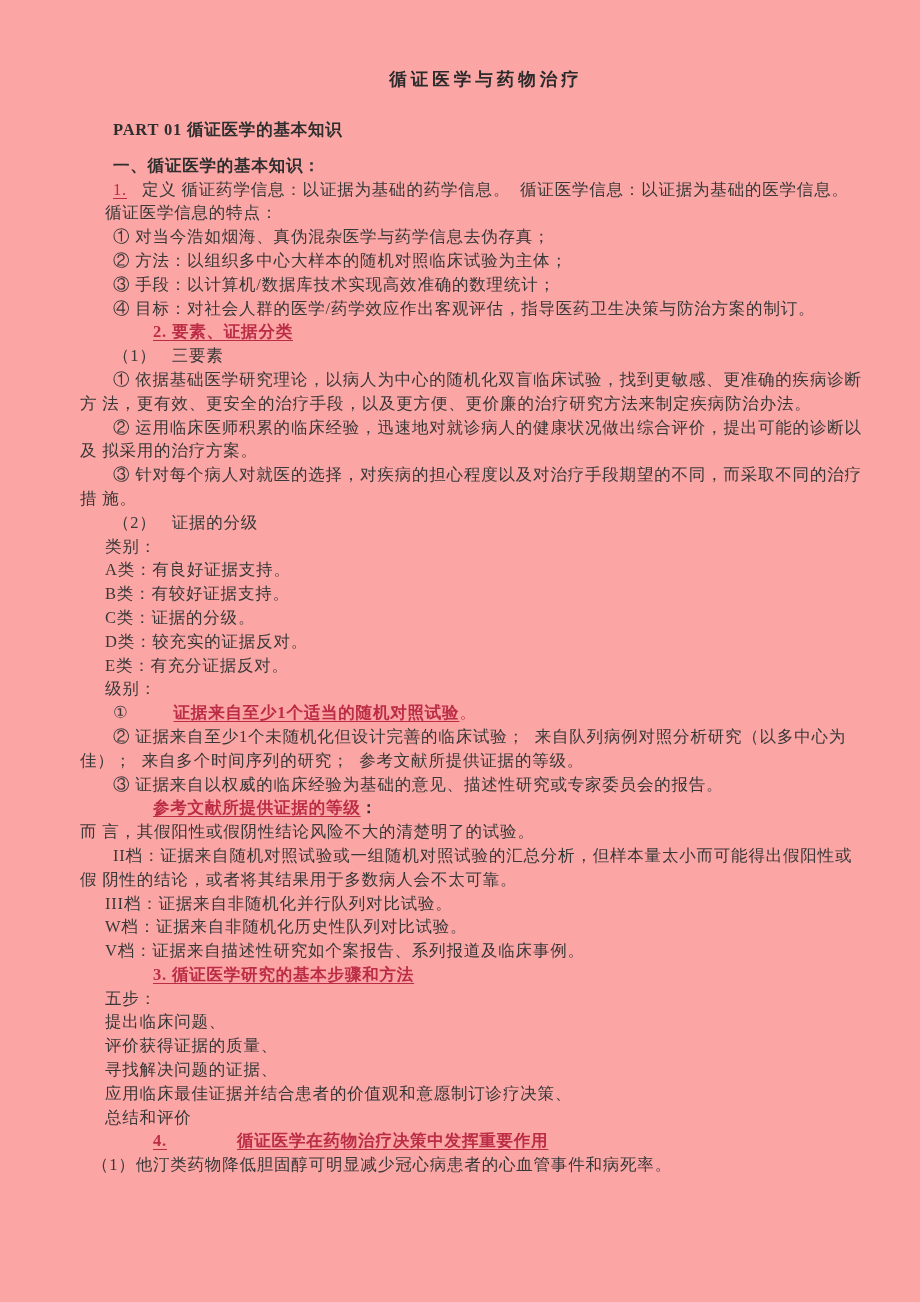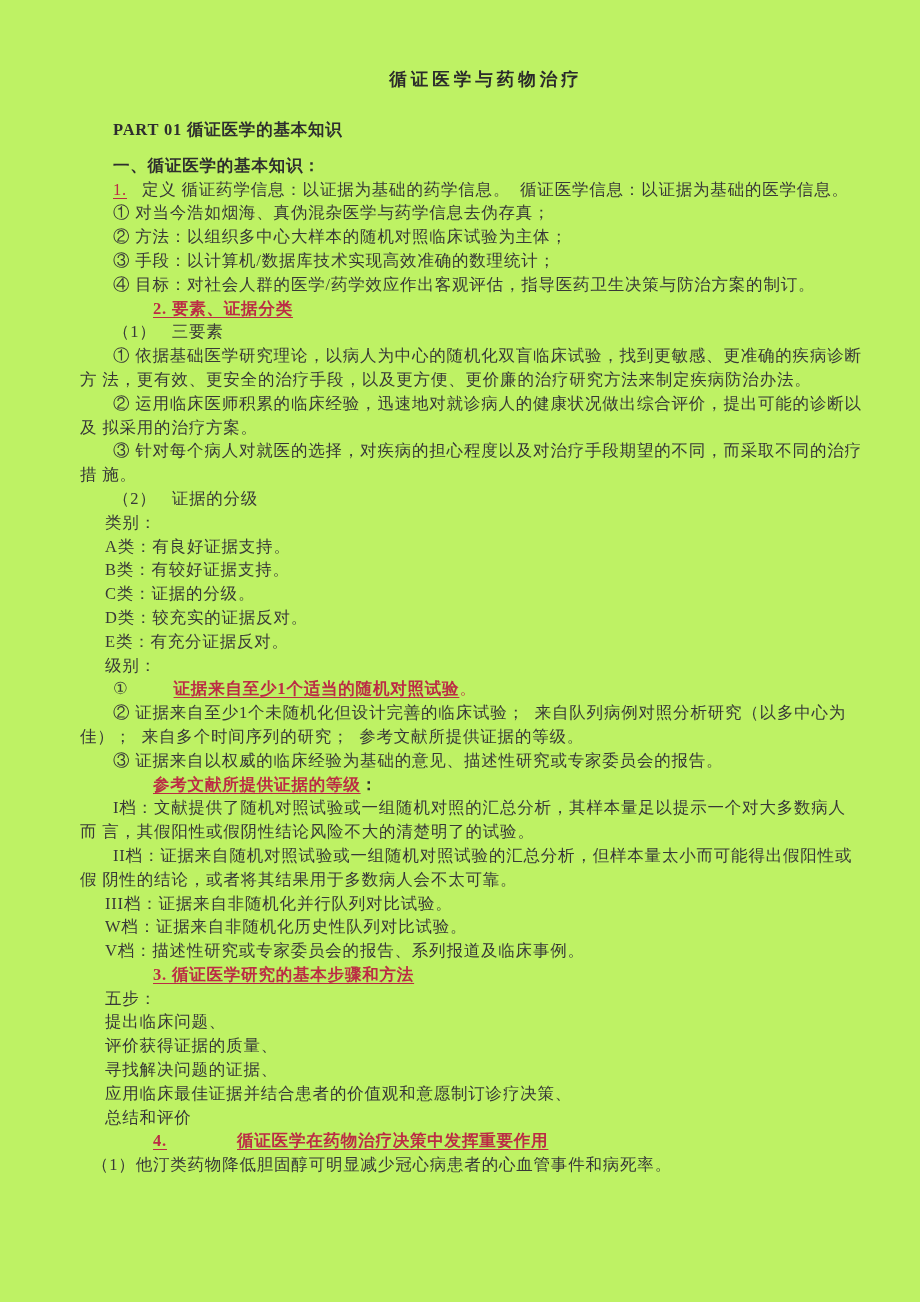--- a/index.html
+++ b/index.html
@@ -1,20 +1,20 @@
 <!DOCTYPE html>
 <html style="--accent: #bb2c45;"><head>
 <meta charset="utf-8">
 <style>
   html, body { margin: 0; padding: 0; background: #ffffff; }
   .page {
     position: relative;
     width: 920px;
     height: 1302px;
-    background: #bef264;
+    background: #fca5a5;
     overflow: hidden;
     box-sizing: border-box;
     padding: 66px 28px 0 80px;
     font-family: "Liberation Serif", "DejaVu Serif", serif;
     color: #383838;
     font-size: 16.5px;
     letter-spacing: 0.8px;
   }
   .doc-title {
     margin: 0 0 26px 0;
@@ -44,20 +44,21 @@
 </style>
 </head>
 <body>
 
 <div class="page">
   <h1 class="doc-title">循证医学与药物治疗</h1>
   <div id="doc-body">
       <div class="line i2 mb4"><span class="seg-b">PART 01 循证医学的基本知识</span></div>
       <div class="line i2"><span class="seg-b">一、循证医学的基本知识：</span></div>
       <div class="line i2"><span class="seg-ru">1.</span><span class="seg-g1"></span><span>定义 循证药学信息：以证据为基础的药学信息。  循证医学信息：以证据为基础的医学信息。</span></div>
+      <div class="line i15"><span>循证医学信息的特点：</span></div>
       <div class="line i2"><span>① 对当今浩如烟海、真伪混杂医学与药学信息去伪存真；</span></div>
       <div class="line i2"><span>② 方法：以组织多中心大样本的随机对照临床试验为主体；</span></div>
       <div class="line i2"><span>③ 手段：以计算机/数据库技术实现高效准确的数理统计；</span></div>
       <div class="line i2"><span>④ 目标：对社会人群的医学/药学效应作出客观评估，指导医药卫生决策与防治方案的制订。</span></div>
       <div class="line i2"><span class="seg-rbu">2. 要素、证据分类</span></div>
       <div class="line i2"><span>（1）</span><span class="seg-g1"></span><span>三要素</span></div>
       <div class="line i2"><span>① 依据基础医学研究理论，以病人为中心的随机化双盲临床试验，找到更敏感、更准确的疾病诊断</span></div>
       <div class="line i0"><span>方 法，更有效、更安全的治疗手段，以及更方便、更价廉的治疗研究方法来制定疾病防治办法。</span></div>
       <div class="line i2"><span>② 运用临床医师积累的临床经验，迅速地对就诊病人的健康状况做出综合评价，提出可能的诊断以</span></div>
       <div class="line i0"><span>及 拟采用的治疗方案。</span></div>
@@ -69,27 +70,26 @@
       <div class="line i15"><span>B类：有较好证据支持。</span></div>
       <div class="line i15"><span>C类：证据的分级。</span></div>
       <div class="line i15"><span>D类：较充实的证据反对。</span></div>
       <div class="line i15"><span>E类：有充分证据反对。</span></div>
       <div class="line i15"><span>级别：</span></div>
       <div class="line i2"><span>① </span><span class="seg-rbu">证据来自至少1个适当的随机对照试验</span><span class="seg-r">。</span></div>
       <div class="line i2"><span>② 证据来自至少1个未随机化但设计完善的临床试验；  来自队列病例对照分析研究（以多中心为</span></div>
       <div class="line i0"><span>佳）；  来自多个时间序列的研究；  参考文献所提供证据的等级。</span></div>
       <div class="line i2"><span>③ 证据来自以权威的临床经验为基础的意见、描述性研究或专家委员会的报告。</span></div>
       <div class="line i2"><span class="seg-rbu">参考文献所提供证据的等级</span><span class="seg-b">：</span></div>
-      <div class="line i2"><span>I档：文献提供了随机对照试验或一组随机对照的汇总分析，其样本量足以提示一个对大多数病人</span></div>
       <div class="line i0"><span>而 言，其假阳性或假阴性结论风险不大的清楚明了的试验。</span></div>
       <div class="line i2"><span>II档：证据来自随机对照试验或一组随机对照试验的汇总分析，但样本量太小而可能得出假阳性或</span></div>
       <div class="line i0"><span>假 阴性的结论，或者将其结果用于多数病人会不太可靠。</span></div>
       <div class="line i15"><span>III档：证据来自非随机化并行队列对比试验。</span></div>
       <div class="line i15"><span>W档：证据来自非随机化历史性队列对比试验。</span></div>
-      <div class="line i15"><span>V档：描述性研究或专家委员会的报告、系列报道及临床事例。</span></div>
+      <div class="line i15"><span>V档：证据来自描述性研究如个案报告、系列报道及临床事例。</span></div>
       <div class="line i2"><span class="seg-rbu">3. 循证医学研究的基本步骤和方法</span></div>
       <div class="line i15"><span>五步：</span></div>
       <div class="line i15"><span>提出临床问题、</span></div>
       <div class="line i15"><span>评价获得证据的质量、</span></div>
       <div class="line i15"><span>寻找解决问题的证据、</span></div>
       <div class="line i15"><span>应用临床最佳证据并结合患者的价值观和意愿制订诊疗决策、</span></div>
       <div class="line i15"><span>总结和评价</span></div>
       <div class="line i2"><span class="seg-rbu">4.</span><span class="seg-g2"></span><span class="seg-rbu">循证医学在药物治疗决策中发挥重要作用</span></div>
       <div class="line i07"><span>（1）他汀类药物降低胆固醇可明显减少冠心病患者的心血管事件和病死率。</span></div>
     </div>

